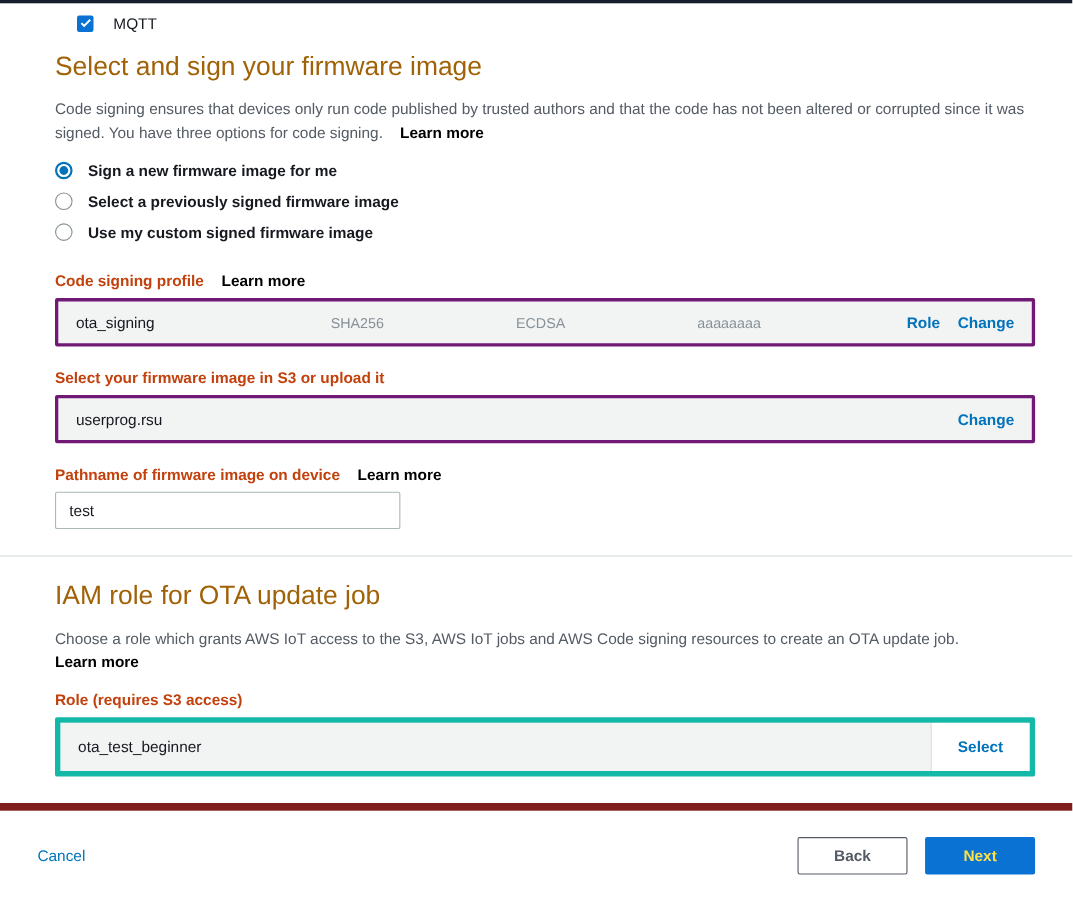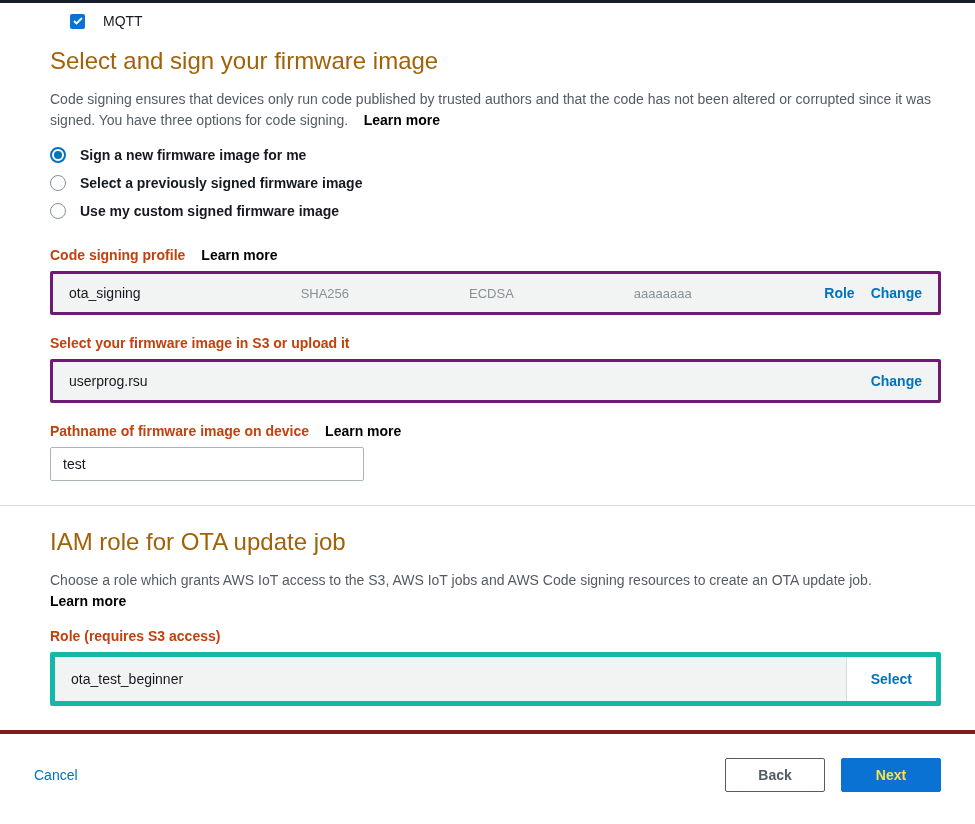--- a/index.html
+++ b/index.html
@@ -175,21 +175,21 @@
       background: #ffffff;
       border: none;
       border-left: 1px solid #d5dbdb;
       padding: 0 24px;
       color: #0073bb;
       font-weight: 700;
       font-size: 14px;
       cursor: pointer;
     }
     .footer {
-      border-top: 4px solid #7f1d1d;
+      border-top: 7px solid #7f1d1d;
       padding: 24px 34px;
       display: flex;
       align-items: center;
     }
     .cancel-link {
       color: #0073bb;
       font-size: 14px;
       cursor: pointer;
     }
     .footer-right {

